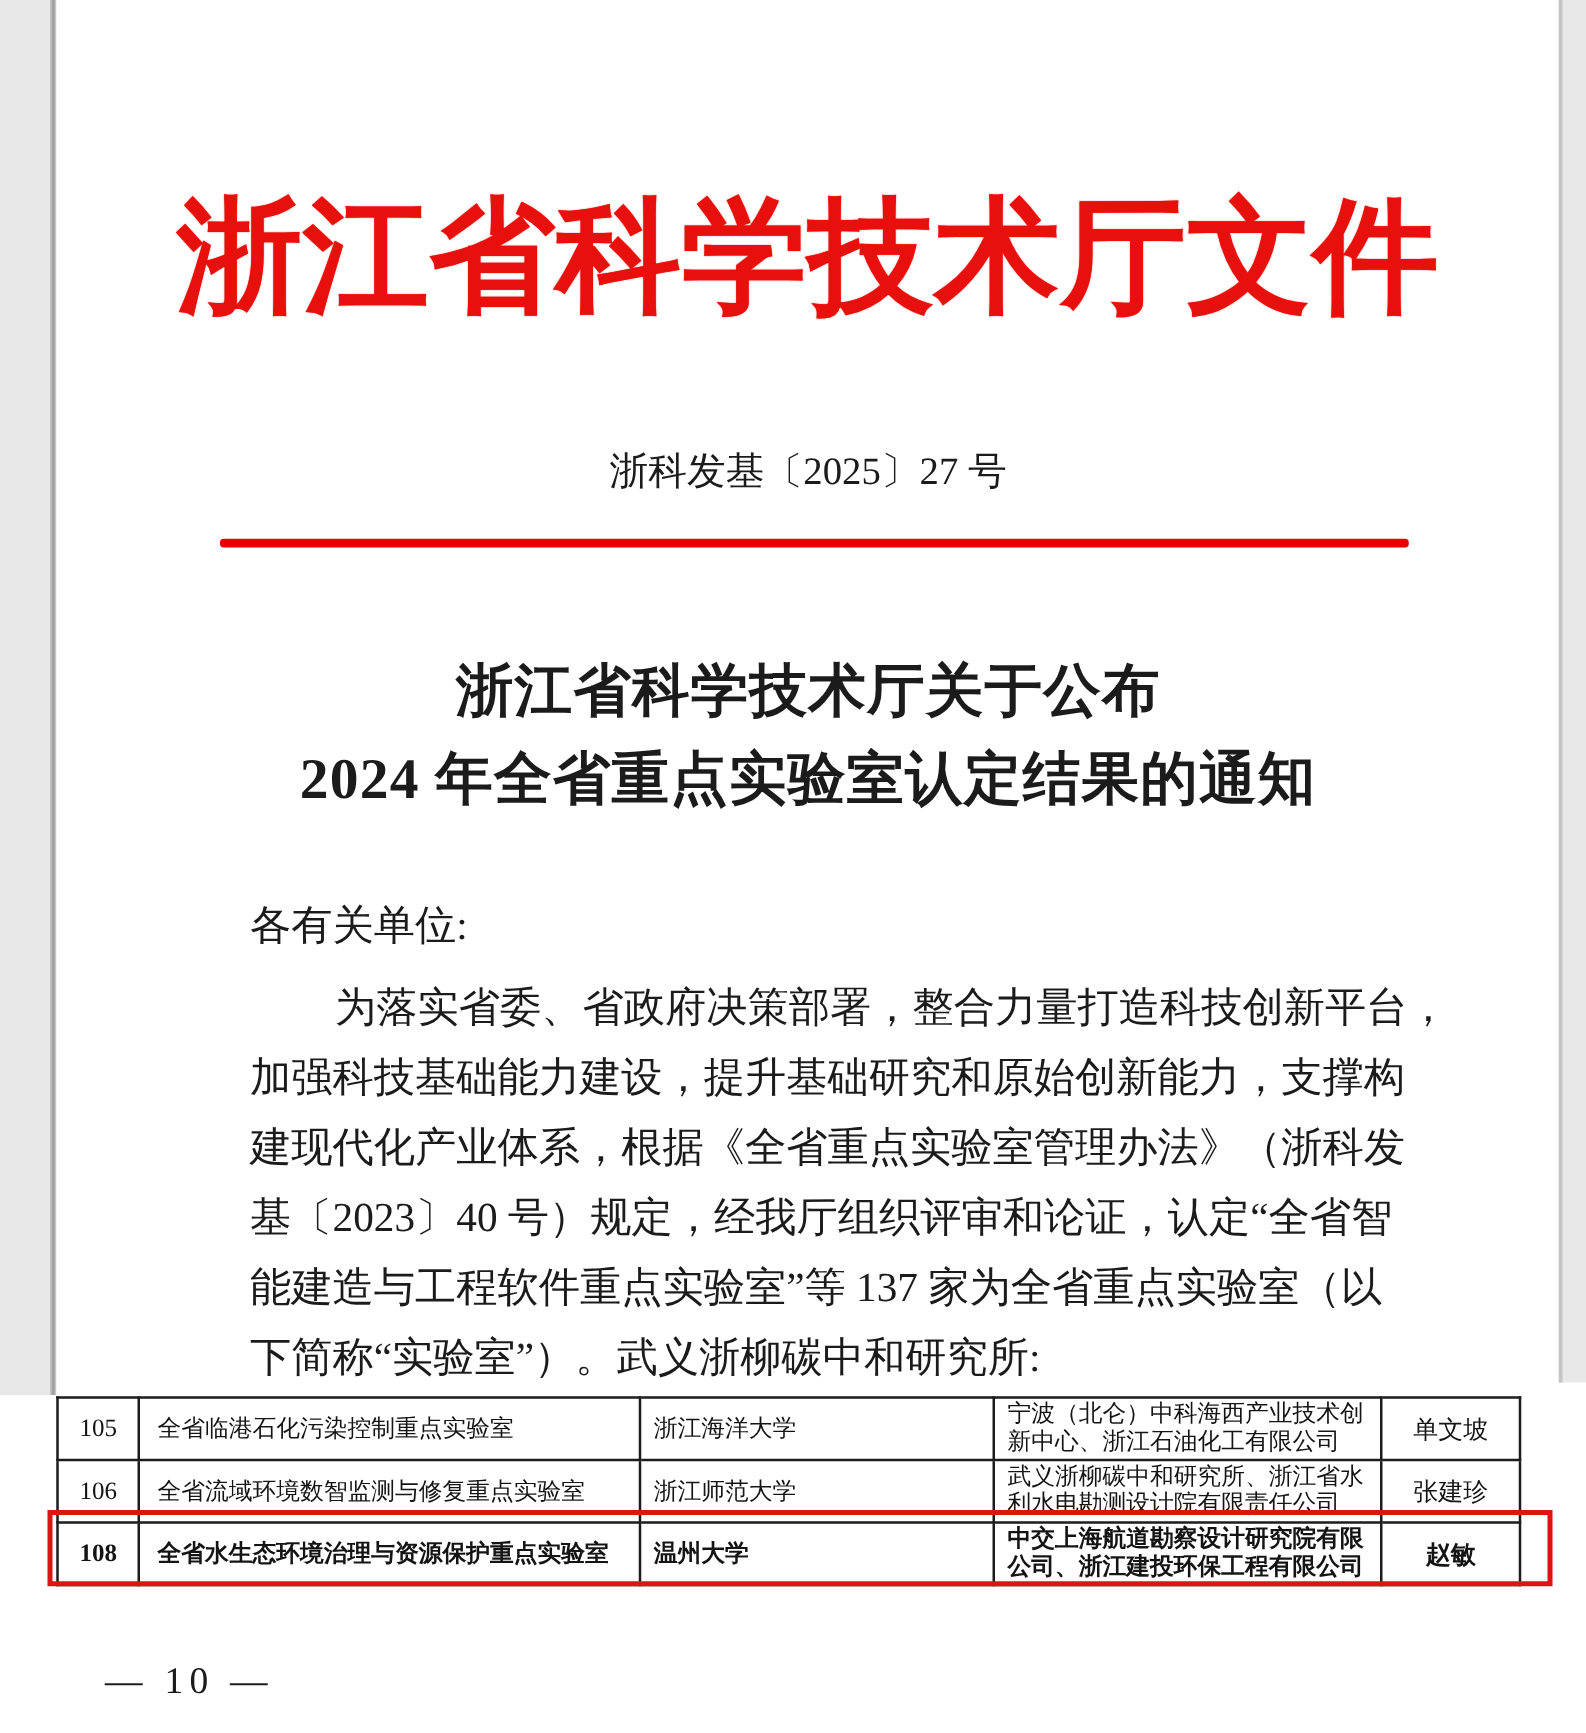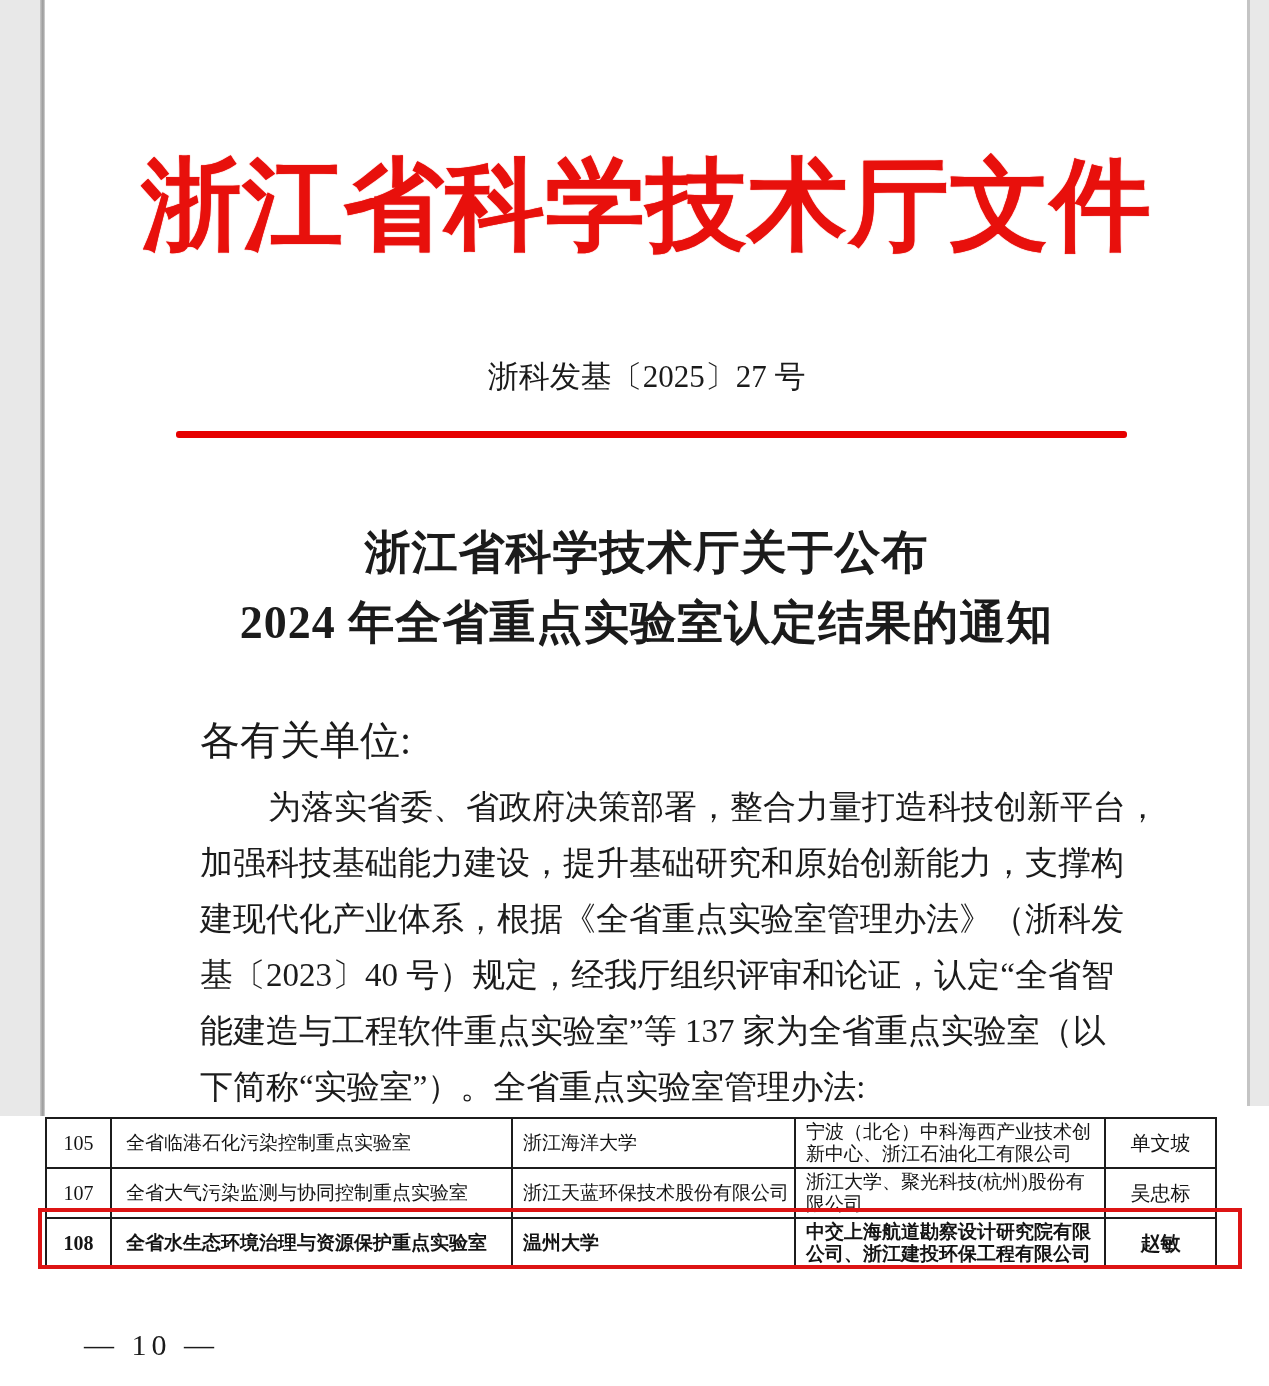--- a/index.html
+++ b/index.html
@@ -27,21 +27,21 @@
   }
   .doc-number { left:45px; top:356px; width:1203px; text-align:center; font-size:31px; line-height:42px; }
   .red-rule { left:176px; top:431px; width:951px; height:7px; border-radius:3px;
     background:var(--rule-red,#e60000); }
 
   .notice-title { left:45px; width:1203px; text-align:center; font-weight:700;
     font-size:46px; line-height:58px; letter-spacing:1px; }
   .notice-line1 { top:527px;font-family:Liberation Mono, monospace; }
   .notice-line2 { top:594px; }
 
-  .salutation { left:200px; top:720px; font-size:40px; line-height:42px; white-space:nowrap; }
+  .salutation { left:200px; top:720px; font-size:33px; line-height:42px; white-space:nowrap; }
   .body-line { left:200px; width:945px; font-size:33px; line-height:42px; white-space:nowrap; }
   .body-line.indent { padding-left:68px; }
 
   
   table.lab-table {
     position:absolute; left:45px; top:1117px; width:1170px;
     border-collapse:collapse; table-layout:fixed;
     font-size:19px; color:#141414;
   }
   table.lab-table td { border:2px solid #1c1c1c; vertical-align:middle; overflow:hidden; }
@@ -73,44 +73,44 @@
 
 <div class="abs notice-title notice-line1">浙江省科学技术厅关于公布</div>
 <div class="abs notice-title notice-line2">2024 年全省重点实验室认定结果的通知</div>
 
 <div class="abs salutation">各有关单位:</div>
 <div class="abs body-line indent" style="top:786px">为落实省委、省政府决策部署，整合力量打造科技创新平台，</div>
 <div class="abs body-line" style="top:842px">加强科技基础能力建设，提升基础研究和原始创新能力，支撑构</div>
 <div class="abs body-line" style="top:898px">建现代化产业体系，根据《全省重点实验室管理办法》（浙科发</div>
 <div class="abs body-line" style="top:954px">基〔2023〕40 号）规定，经我厅组织评审和论证，认定“全省智</div>
 <div class="abs body-line" style="top:1010px">能建造与工程软件重点实验室”等 137 家为全省重点实验室（以</div>
-<div class="abs body-line" style="top:1066px">下简称“实验室”）。全省重点实验室管理办法:</div>
+<div class="abs body-line" style="top:1066px">下简称“实验室”）。武义浙柳碳中和研究所:</div>
 
 <table class="lab-table">
   <colgroup>
     <col style="width:65px">
       <col style="width:401px">
       <col style="width:283px">
       <col style="width:310px">
       <col style="width:111px">
   </colgroup>
   <tbody>
     <tr class="r1">
       <td class="c-num">105</td>
       <td class="c-lab">全省临港石化污染控制重点实验室</td>
       <td class="c-inst">浙江海洋大学</td>
       <td class="c-part">宁波（北仑）中科海西产业技术创新中心、浙江石油化工有限公司</td>
       <td class="c-dir">单文坡</td>
     </tr>
-    <tr class="r3">
-      <td class="c-num">107</td>
-      <td class="c-lab">全省大气污染监测与协同控制重点实验室</td>
-      <td class="c-inst">浙江天蓝环保技术股份有限公司</td>
-      <td class="c-part">浙江大学、聚光科技(杭州)股份有限公司</td>
-      <td class="c-dir">吴忠标</td>
+    <tr class="r2">
+      <td class="c-num">106</td>
+      <td class="c-lab">全省流域环境数智监测与修复重点实验室</td>
+      <td class="c-inst">浙江师范大学</td>
+      <td class="c-part">武义浙柳碳中和研究所、浙江省水利水电勘测设计院有限责任公司</td>
+      <td class="c-dir">张建珍</td>
     </tr>
     <tr class="r4">
       <td class="c-num">108</td>
       <td class="c-lab">全省水生态环境治理与资源保护重点实验室</td>
       <td class="c-inst">温州大学</td>
       <td class="c-part">中交上海航道勘察设计研究院有限公司、浙江建投环保工程有限公司</td>
       <td class="c-dir">赵敏</td>
     </tr>
   </tbody>
 </table>

